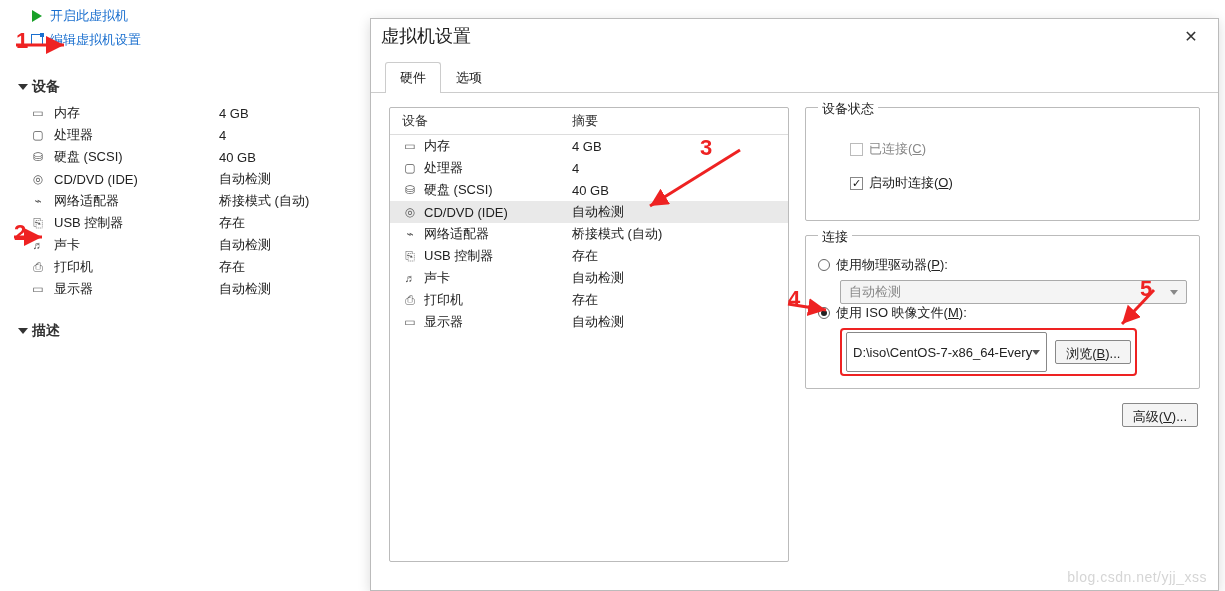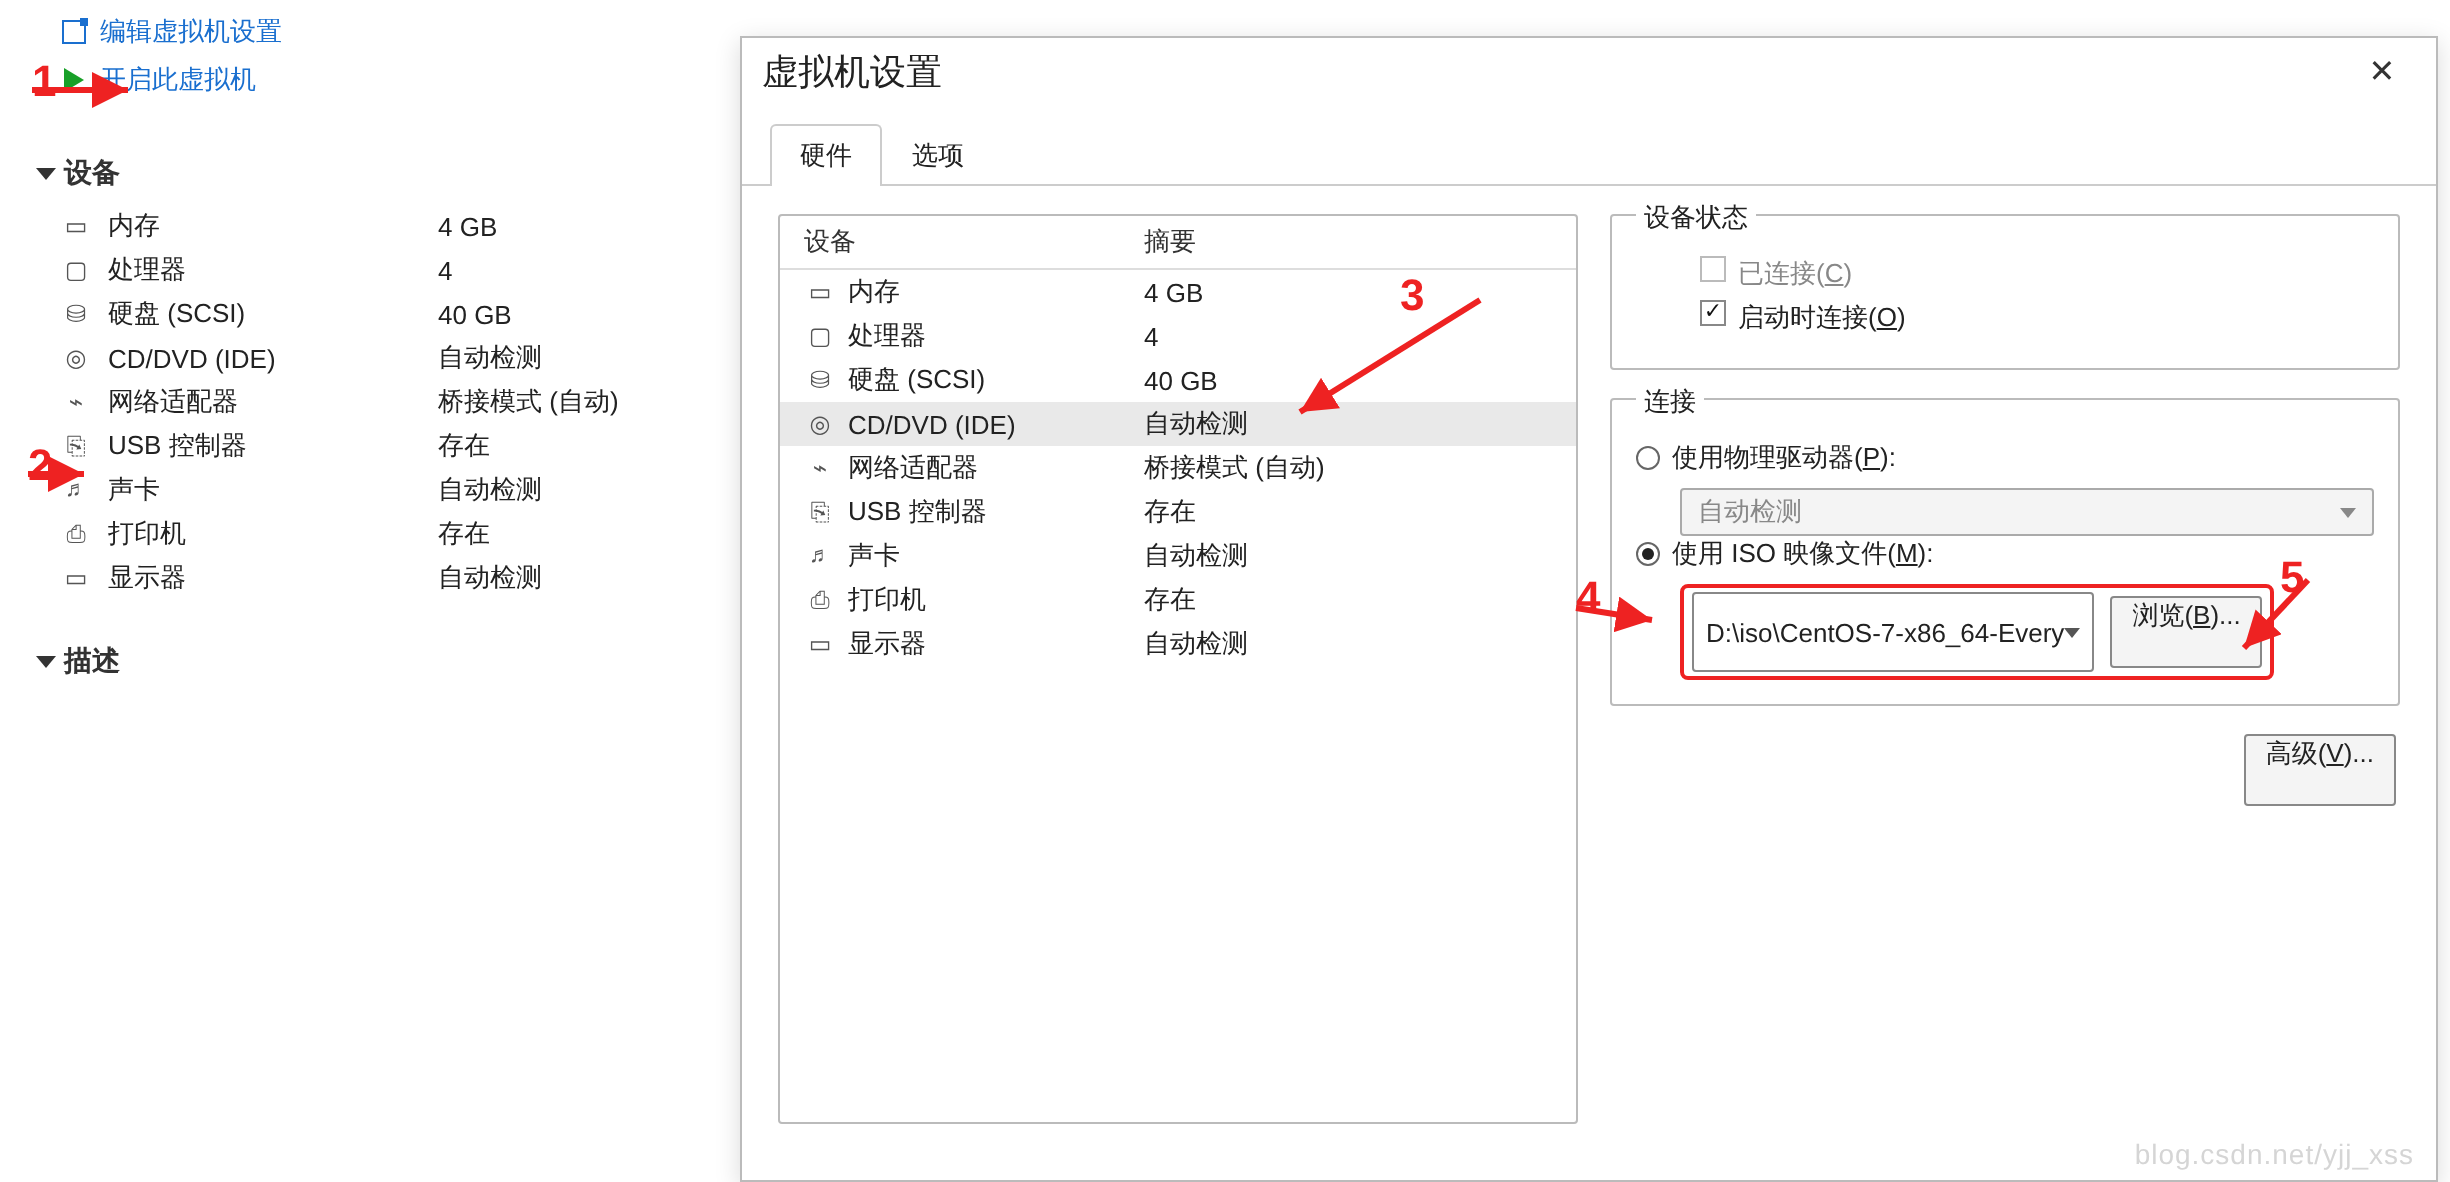--- a/index.html
+++ b/index.html
@@ -55,69 +55,69 @@
   .dt-row .ico { width:16px; flex:0 0 16px; margin-right:6px; color:#555; display:flex; justify-content:center; font-size:12px; }
   .dt-row .c1 { width:148px; }
   .dt-row.selected { background:#e9e9e9; }
 
   
   .detail { flex:1; position:relative; }
   .fieldset { border:1px solid #bbb; border-radius:2px; padding:10px 12px 12px 12px; margin-bottom:14px; }
   .fieldset .legend { position:relative; top:-18px; background:#fff; display:inline-block; padding:0 4px; color:#222; }
   .fieldset .inner { margin-top:-12px; }
 
-  .chk { display:flex; gap:6px; margin:4px 0;padding-left:32px; }
+  .chk { display:flex; align-items:center; gap:6px; margin:16px 0;padding-left:32px; }
   .chk .box { width:13px; height:13px; border:1px solid #888; display:flex; align-items:center; justify-content:center; font-size:11px; line-height:1; color:#111; }
   .chk.disabled { color:#888; }
   .chk.disabled .box { border-color:#bbb; }
 
   .radio { display:flex; align-items:center; gap:6px; margin:4px 0; }
   .radio .dot { width:12px; height:12px; border:1px solid #666; border-radius:50%; display:flex; align-items:center; justify-content:center; }
   .radio .dot.filled::after { content:""; width:6px; height:6px; background:#222; border-radius:50%; }
   .radio .u { text-decoration: underline; }
   .chk .u { text-decoration: underline; }
 
   .row-inline { display:flex; align-items:center; gap:8px; margin:6px 0 0 22px; }
   .select-box { flex:1; height:24px; border:1px solid #aaa; background:#f4f4f4; color:#888; padding:0 8px; display:flex; align-items:center; justify-content:space-between; border-radius:2px; }
   .select-box .caret { width:0; height:0; border-left:4px solid transparent; border-right:4px solid transparent; border-top:5px solid #888; }
 
   .text-input { flex:1; height:40px; border:1px solid #888; background:#fff; padding:0 6px; display:flex; align-items:center; justify-content:space-between; border-radius:2px; }
   .text-input .caret { width:0; height:0; border-left:4px solid transparent; border-right:4px solid transparent; border-top:5px solid #555; }
 
-  .btn { height:36px; padding:0 10px; border:1px solid #888; background:#f4f4f4; border-radius:2px; cursor:pointer; display:flex; align-items:flex-start; }
+  .btn { height:24px; padding:0 10px; border:1px solid #888; background:#f4f4f4; border-radius:2px; cursor:pointer; display:flex; align-items:flex-end; }
   .btn .u { text-decoration: underline; }
 
   
   .hl-group { border:2px solid #e22; border-radius:4px; padding:2px 4px; display:flex; align-items:center; gap:8px; }
 
   
   .ann { position:absolute; pointer-events:none; }
   .ann .num { font: bold 22px Arial; color:#e22; position:absolute; }
   .ann svg { position:absolute; overflow:visible; }
 
   .adv-row { text-align:right; margin-top:6px; padding-right:2px; }
 
   .watermark { position:absolute; right:18px; bottom:6px; color:#d5d5d5; font-size:14px; letter-spacing:0.5px; pointer-events:none; }
 </style>
 </head>
 <body>
 
 <div class="left-panel">
 
+  <div class="lp-action">
+    <span class="ico">
+        <span class="tri-play"></span>
+      </span>
+    <span>开启此虚拟机</span>
+  </div>
   <div class="lp-action">
     <span class="ico">
         <span class="edit-ico"></span>
       </span>
     <span>编辑虚拟机设置</span>
-  </div>
-  <div class="lp-action">
-    <span class="ico">
-        <span class="tri-play"></span>
-      </span>
-    <span>开启此虚拟机</span>
   </div>
 
   <div class="section-head">
     <span class="chev"></span>
     <span>设备</span>
   </div>
 
   <div class="dev-list" id="lp-dev-list">
       <div class="dev-row">
         <span class="ico i-mem"></span>

